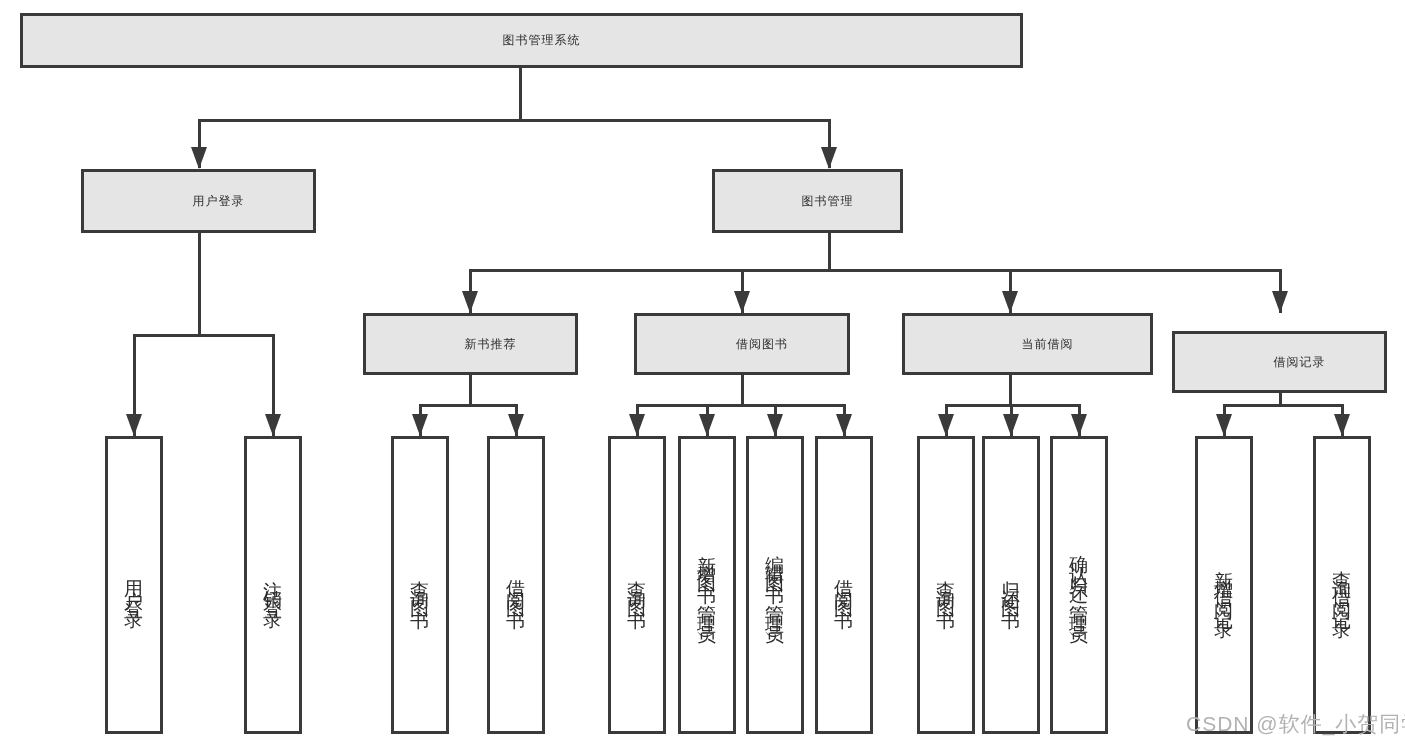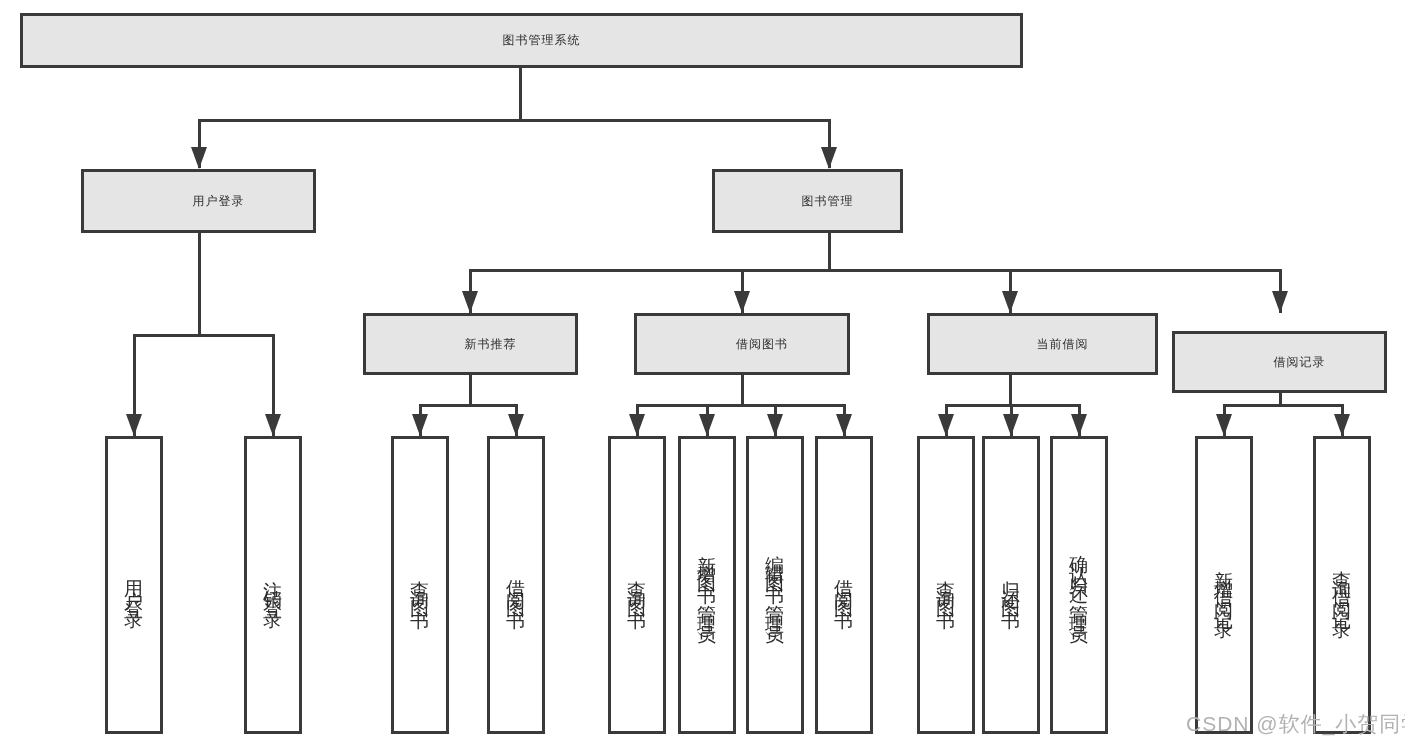--- a/index.html
+++ b/index.html
@@ -138,21 +138,21 @@
   <div class="vl" style="left:1341px;top:405px;height:31px"></div>
   <div class="ar" style="left:1334px;top:414px"></div>
 
   <div class="hbox" style="left:20px;top:13px;width:1003px;height:55px">图书管理系统</div>
 
   <div class="hbox" style="left:81px;top:169px;width:235px;height:64px">用户登录</div>
   <div class="hbox" style="left:712px;top:169px;width:191px;height:64px">图书管理</div>
 
   <div class="hbox" style="left:363px;top:313px;width:215px;height:62px">新书推荐</div>
   <div class="hbox" style="left:634px;top:313px;width:216px;height:62px">借阅图书</div>
-  <div class="hbox" style="left:927px;top:313px;width:231px;height:62px">当前借阅</div>
+  <div class="hbox" style="left:902px;top:313px;width:251px;height:62px">当前借阅</div>
   <div class="hbox" style="left:1172px;top:331px;width:215px;height:62px">借阅记录</div>
 
   <div class="leaf" style="left:105px">用户登录</div>
   <div class="leaf" style="left:244px">注销登录</div>
 
   <div class="leaf" style="left:391px">查询图书</div>
   <div class="leaf" style="left:487px">借阅图书</div>
 
   <div class="leaf" style="left:608px">查询图书</div>
   <div class="leaf" style="left:678px">新增图书（管理员）</div>

